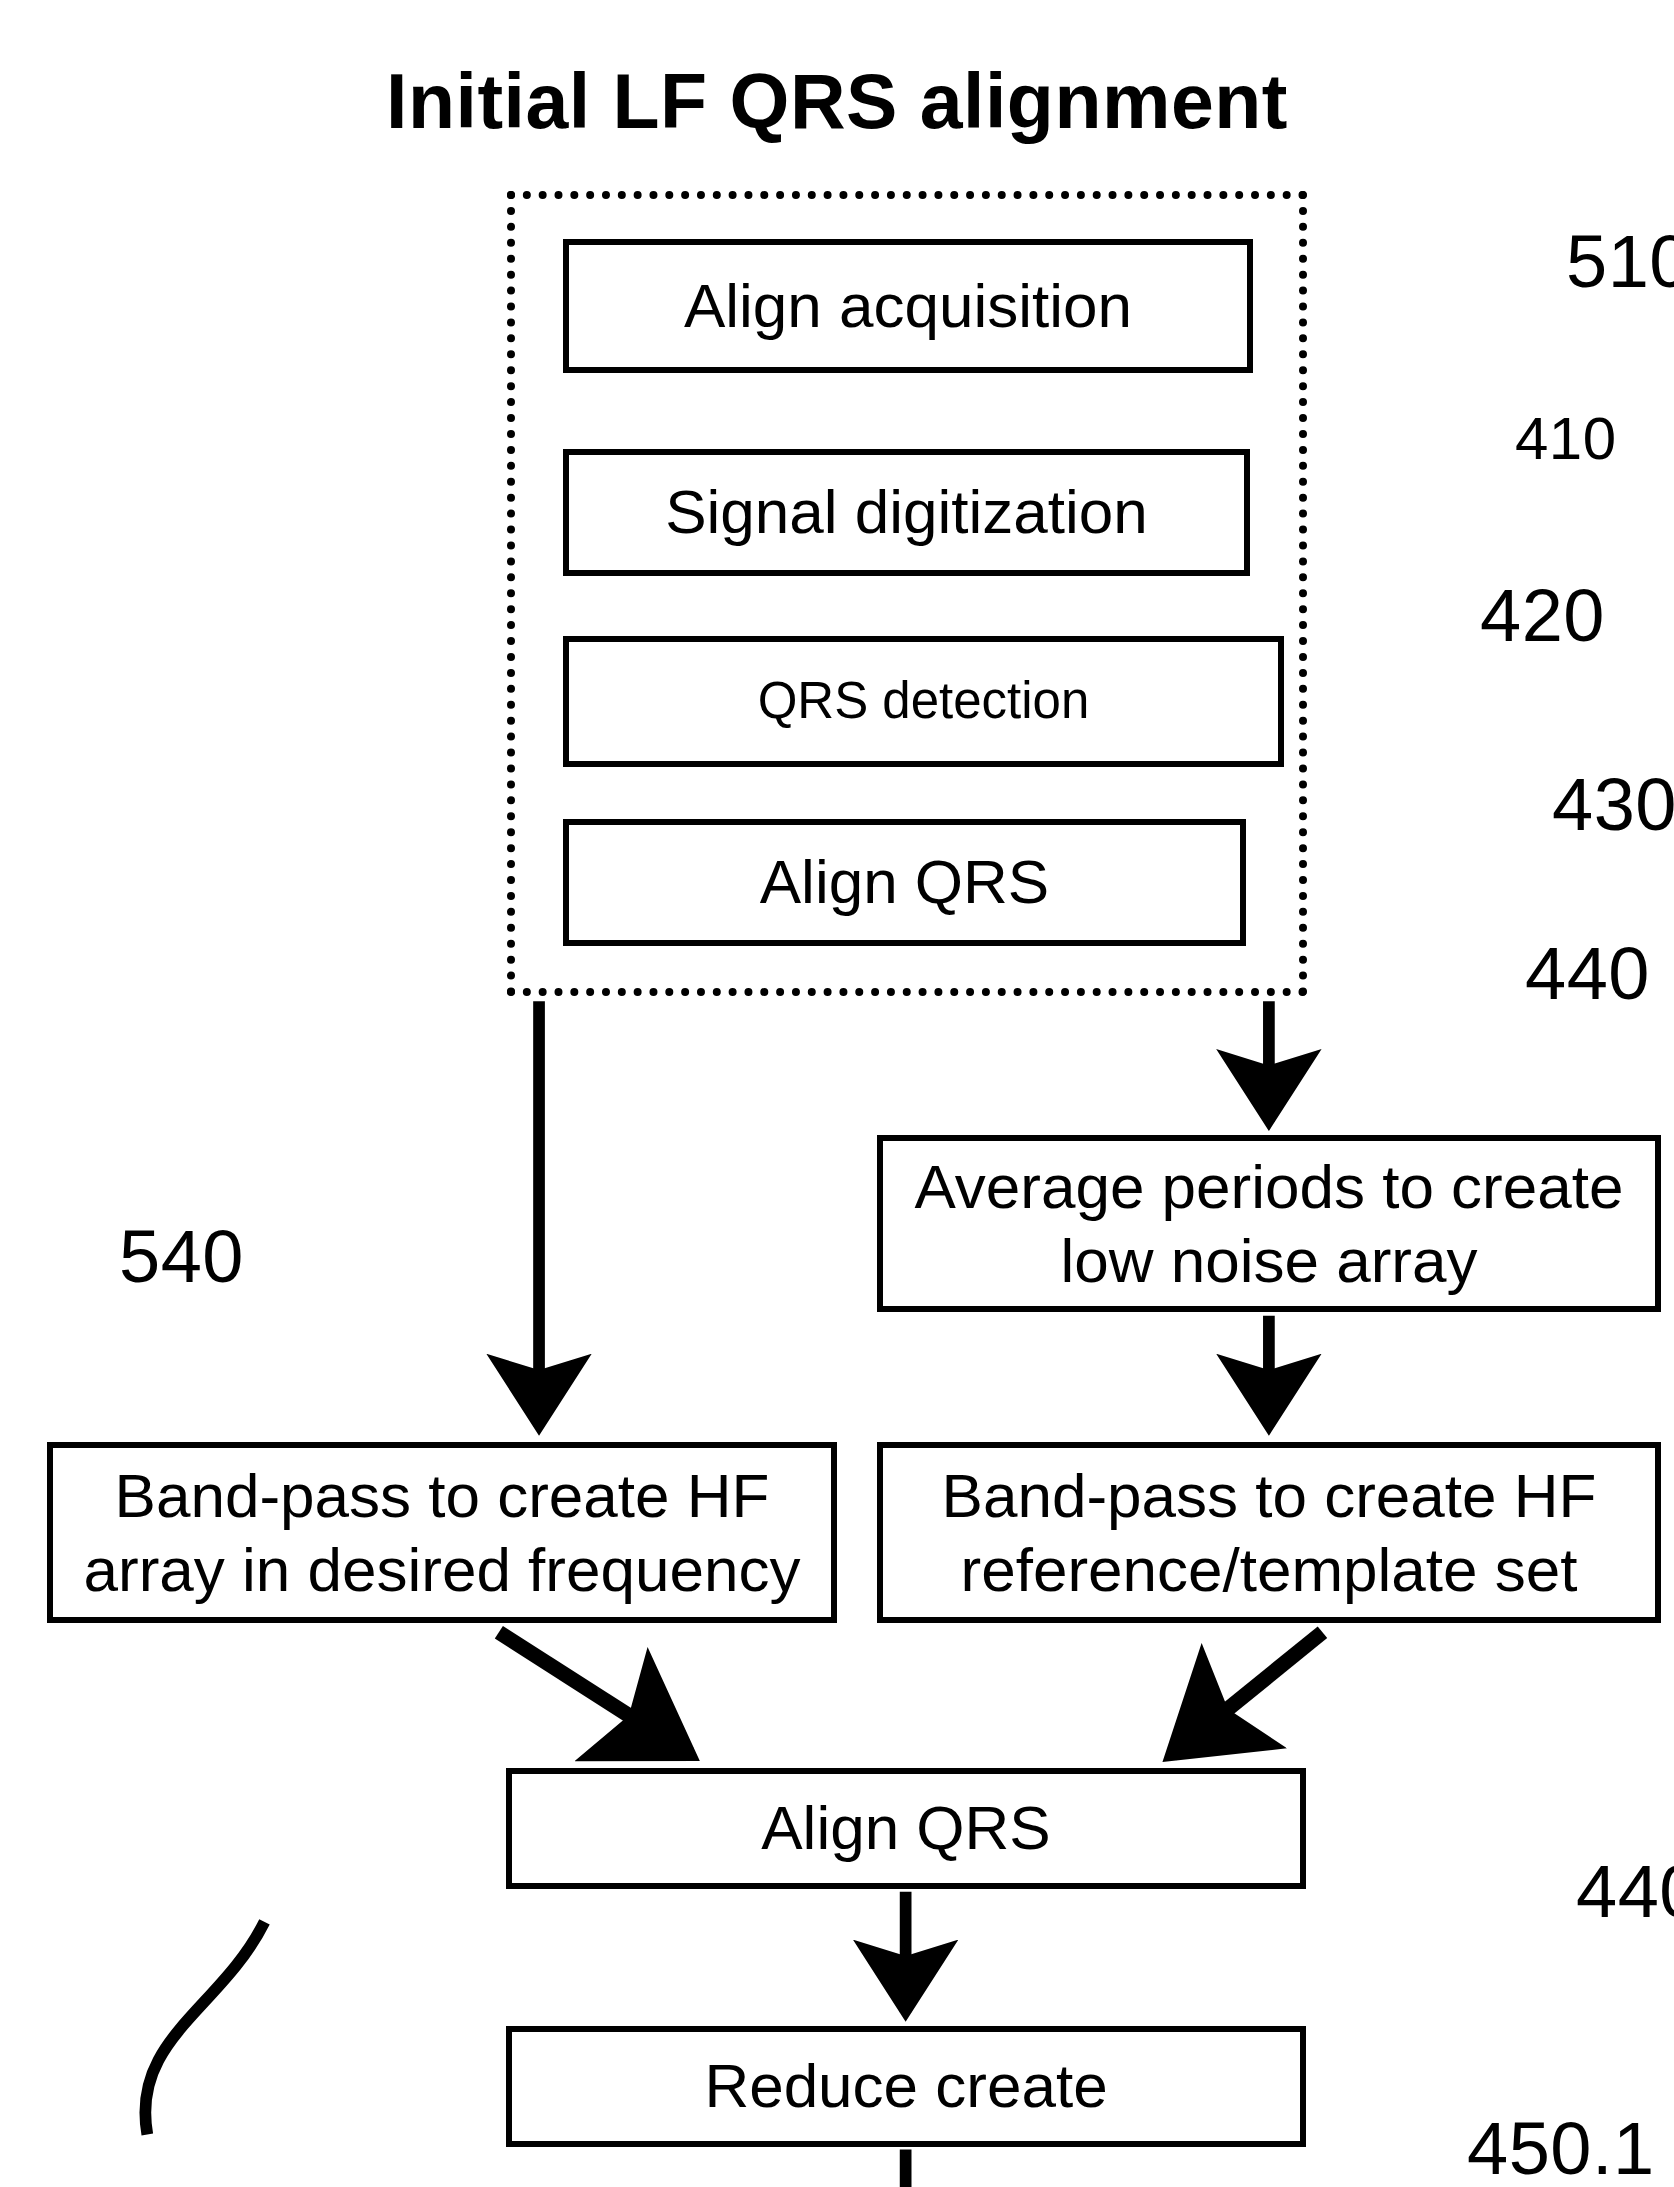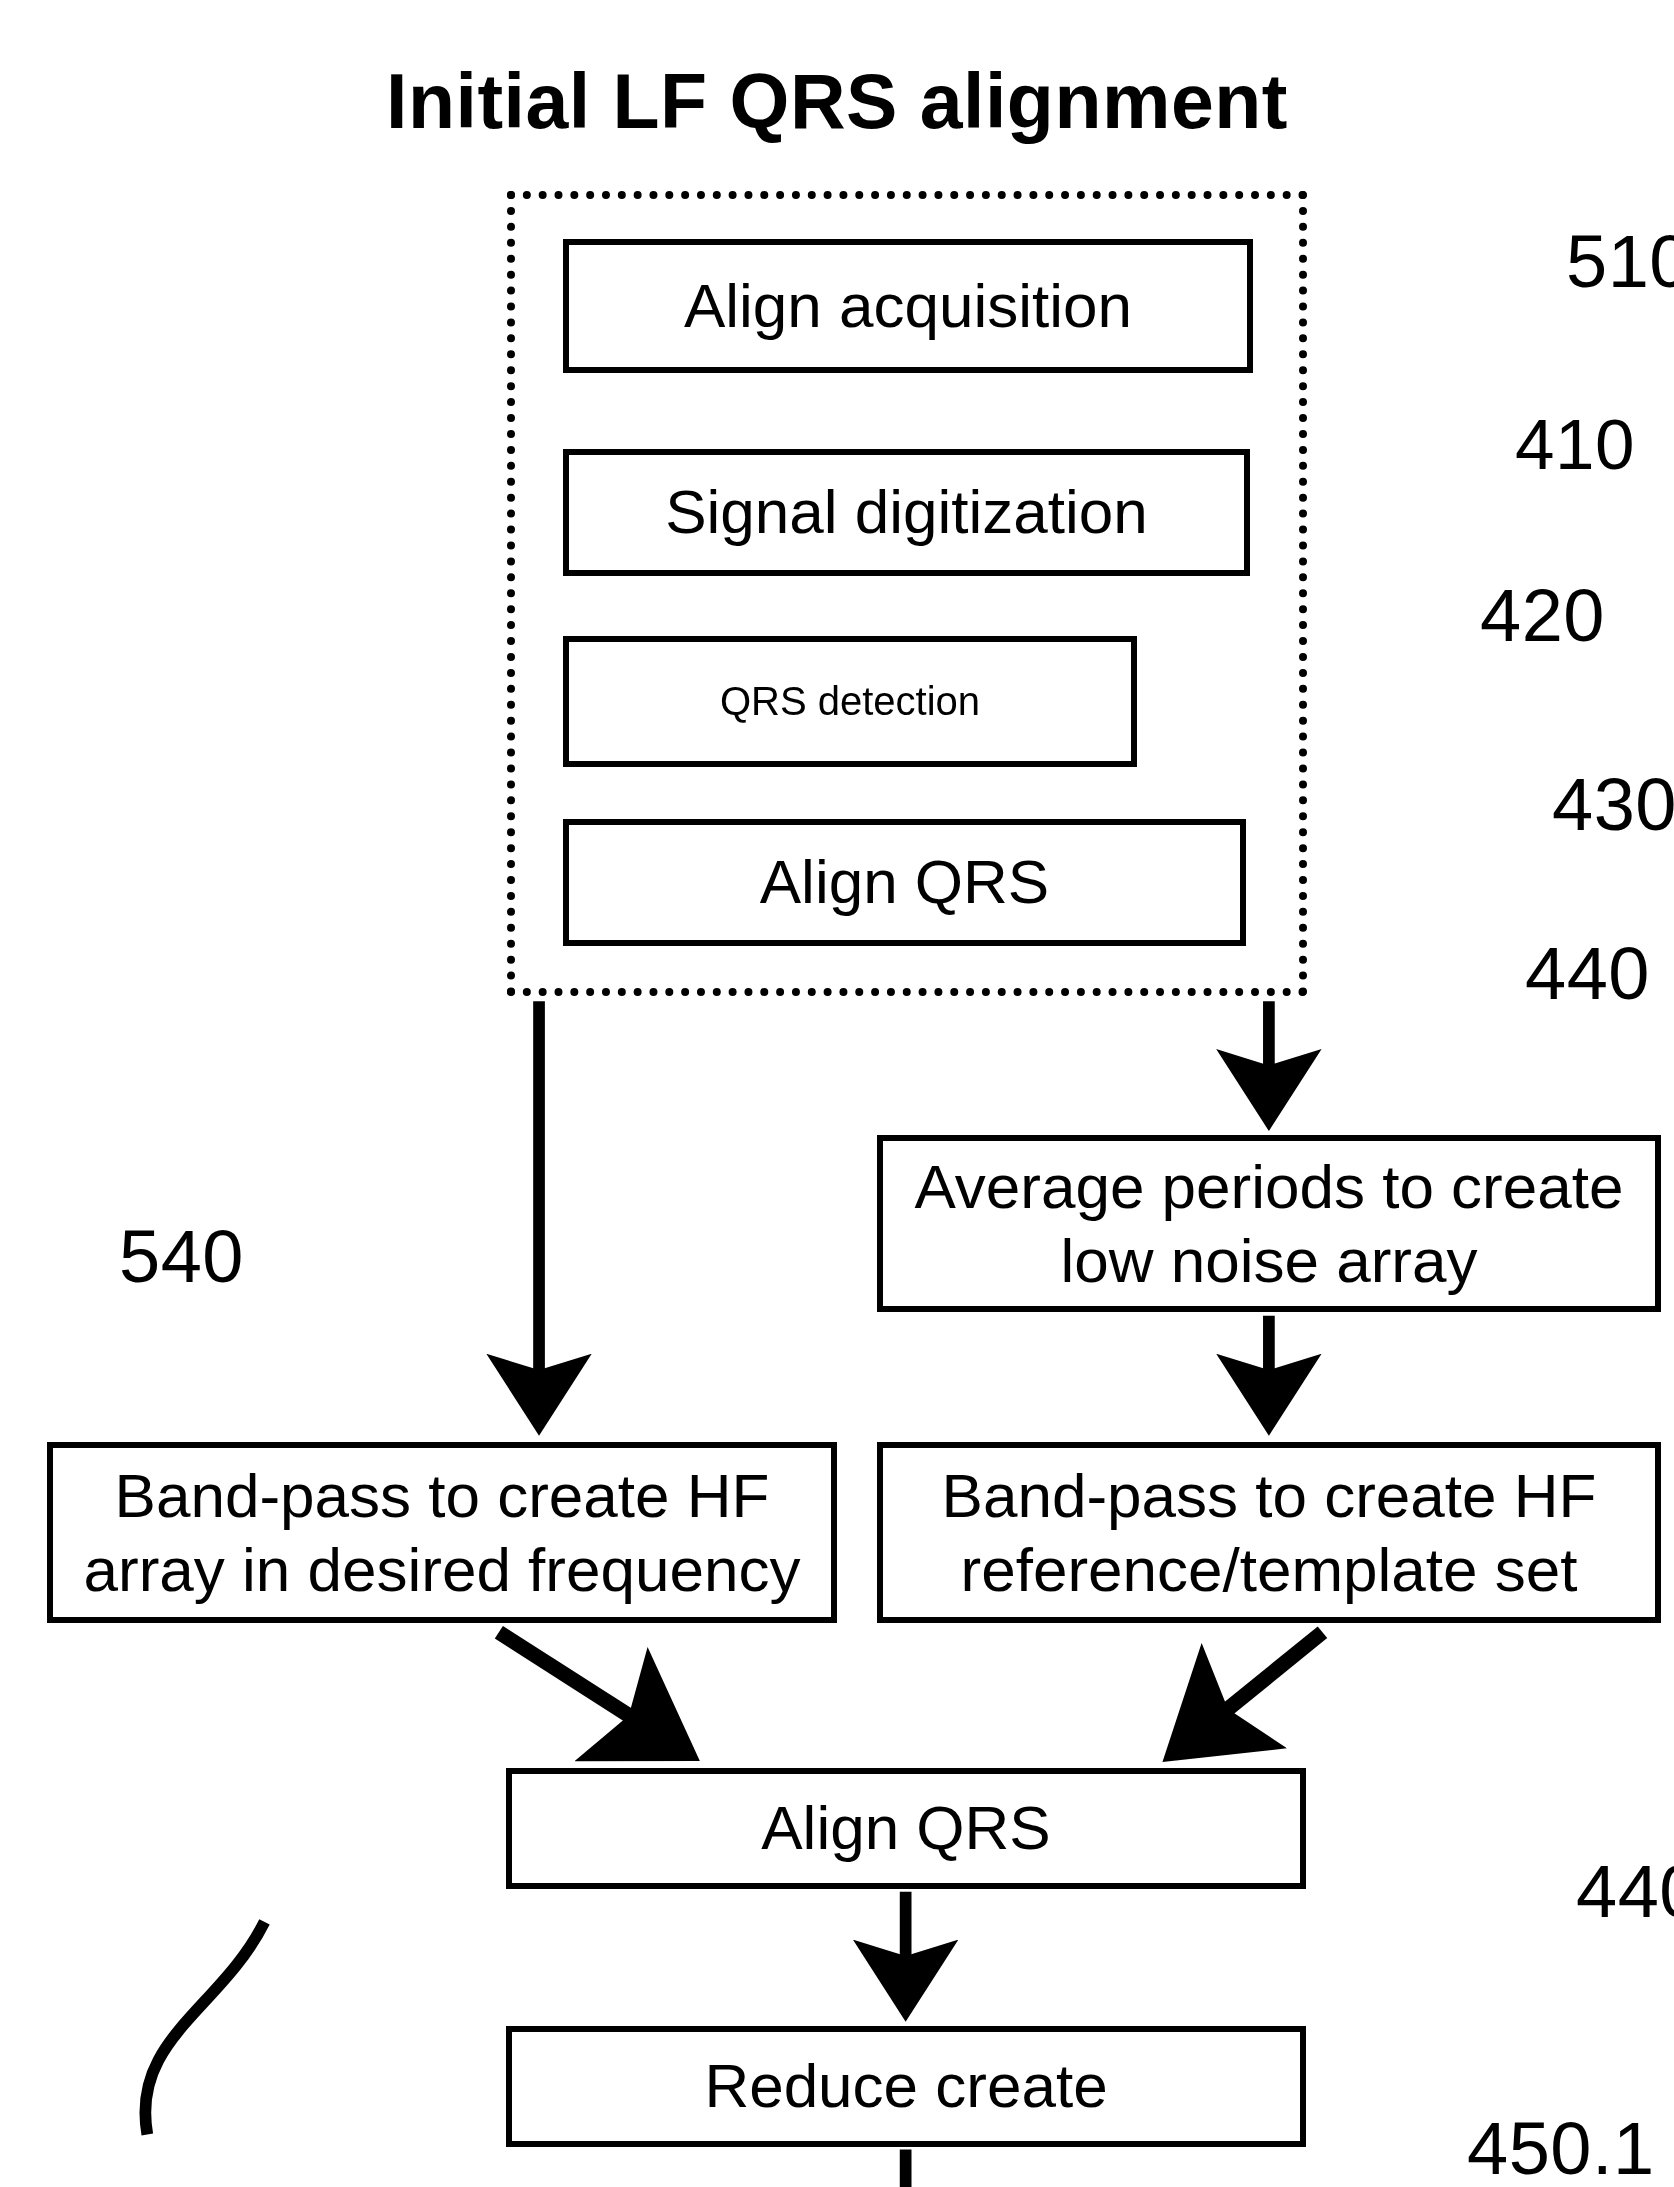--- a/index.html
+++ b/index.html
@@ -104,21 +104,21 @@
   <div class="dotted-group" style="left: 507px; top: 191px; width: 800px; height: 805px; font-size: 27px; border-width: 8.4px;"></div>
 
   <div class="pbox" id="box-signal-acquisition" style="left: 563px; top: 239px; width: 690px; height: 134px; font-size: 62px; border-width: 6.7px;">
     <span class="pbox-label">Align acquisition</span>
   </div>
 
   <div class="pbox" id="box-signal-digitization" style="left: 563px; top: 449px; width: 687px; height: 127px; font-size: 62px; border-width: 6.7px;">
     <span class="pbox-label">Signal digitization</span>
   </div>
 
-  <div class="pbox" id="box-qrs-detection" style="left: 563px; top: 636px; width: 574px; height: 131px; font-size: 40px; border-width: 6.7px;">
+  <div class="pbox" id="box-qrs-detection" style="left: 563px; top: 636px; width: 721px; height: 131px; font-size: 51px; border-width: 6.7px;">
     <span class="pbox-label">QRS detection</span>
   </div>
 
   <div class="pbox" id="box-align-qrs-1" style="left: 563px; top: 819px; width: 683px; height: 127px; font-size: 62px; border-width: 6.7px;">
     <span class="pbox-label">Align QRS</span>
   </div>
 
   <div class="pbox two-line" id="box-average-periods" style="left: 877px; top: 1135px; width: 784px; height: 177px; font-size: 62px; border-width: 6.7px;">
     <span class="pbox-label">Average periods to create
 low noise array</span>
@@ -136,21 +136,21 @@
 
   <div class="pbox" id="box-align-qrs-2" style="left: 506px; top: 1768px; width: 800px; height: 121px; font-size: 62px; border-width: 6.7px;">
     <span class="pbox-label">Align QRS</span>
   </div>
 
   <div class="pbox" id="box-reduce-noise" style="left: 506px; top: 2026px; width: 800px; height: 121px; font-size: 62px; border-width: 6.7px;">
     <span class="pbox-label">Reduce create</span>
   </div>
 
   <div class="refnum" id="ref-510" style="left: 1566px; top: 219px; width: 125px; height: 84px; font-size: 74px;">510</div>
-  <div class="refnum" id="ref-410" style="left: 1515px; top: 404px; width: 125px; height: 84px; font-size: 71px;">410</div>
+  <div class="refnum" id="ref-410" style="left: 1515px; top: 404px; width: 125px; height: 84px; font-size: 60px;">410</div>
   <div class="refnum" id="ref-420" style="left: 1480px; top: 573px; width: 125px; height: 84px; font-size: 74px;">420</div>
   <div class="refnum" id="ref-430" style="left: 1512px; top: 762px; width: 125px; height: 84px; font-size: 74px; margin-left: 40px;">430</div>
   <div class="refnum" id="ref-440" style="left: 1525px; top: 931px; width: 125px; height: 84px; font-size: 74px;">440</div>
 
   <div class="refnum" id="ref-540" style="left: 119px; top: 1214px; width: 125px; height: 84px; font-size: 74px;">540</div>
 
   <div class="refnum" id="ref-440-1" style="left: 1576px; top: 1849px; width: 189px; height: 84px; font-size: 74px;">440.1</div>
   <div class="refnum" id="ref-450-1" style="left: 1467px; top: 2106px; width: 189px; height: 84px; font-size: 74px;">450.1</div>
 
   <svg id="connectors" viewBox="0 0 1000 1306.320907617504" width="1674" height="2187">

